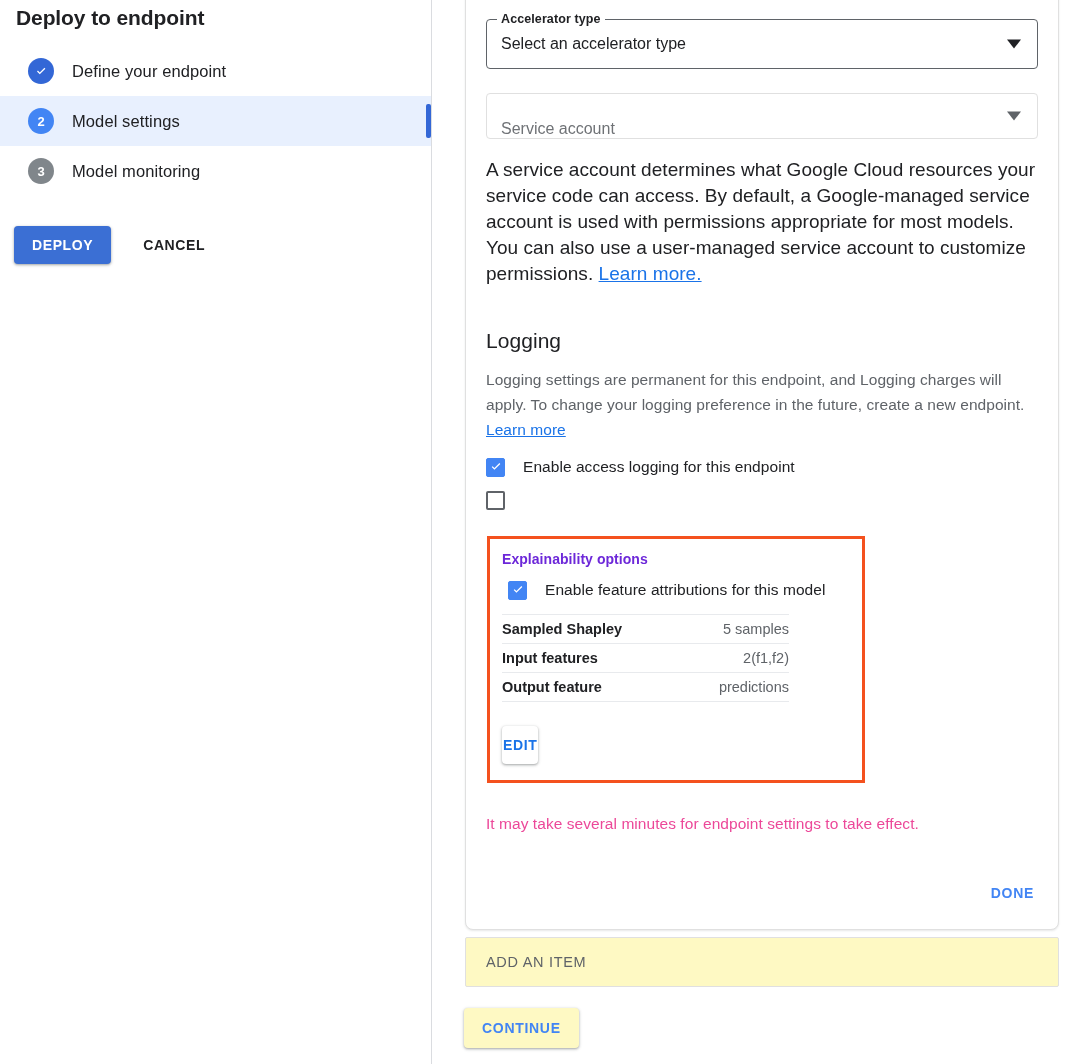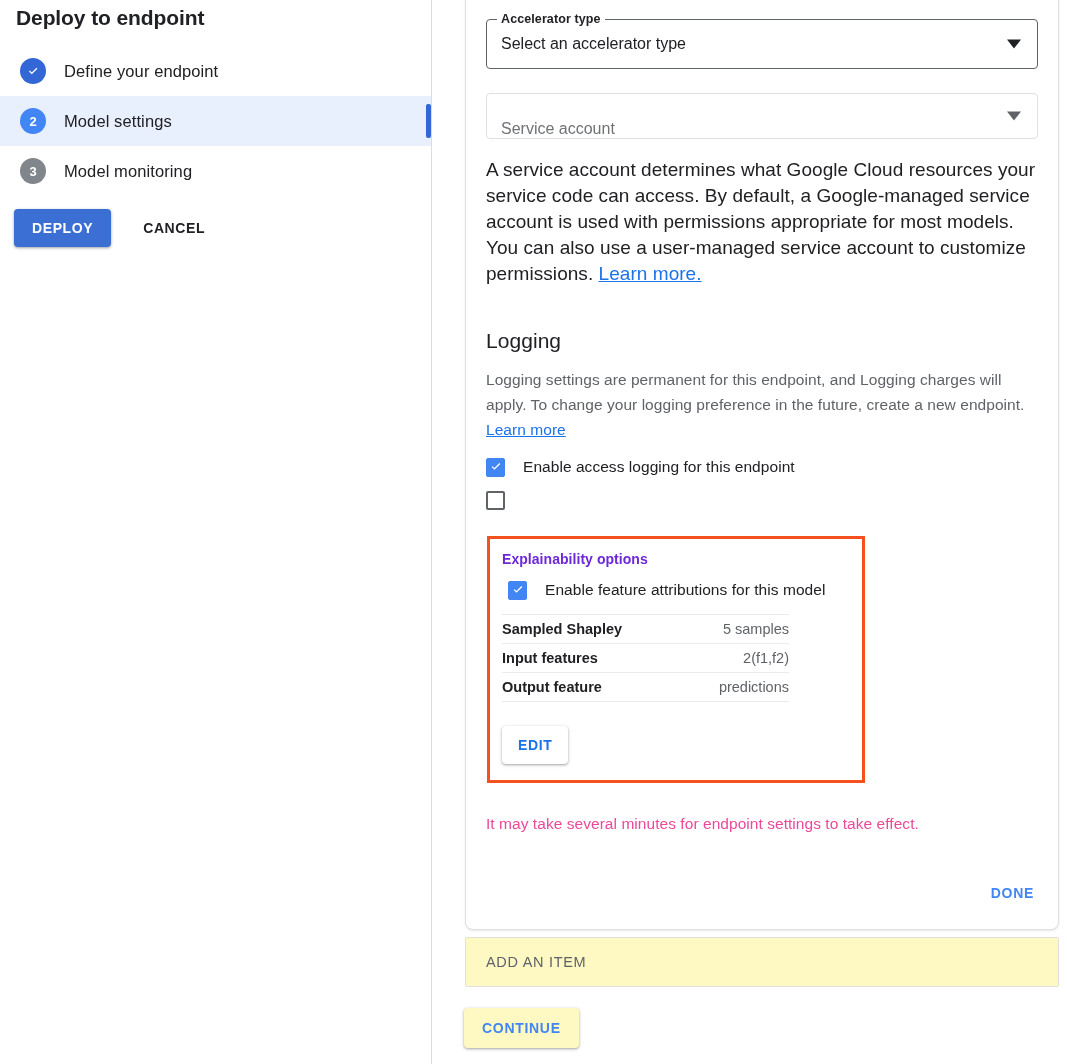--- a/index.html
+++ b/index.html
@@ -47,21 +47,21 @@
   #steps {
     position: absolute;
     top: 46px;
     left: 0;
     right: 0;
   }
   .step {
     height: 50px;
     display: flex;
     align-items: center;
-    padding-left: 20px;
+    padding-left: 28px;
     box-sizing: border-box;
     position: relative;
   }
   .step.active {
     background: #e8f0fe;
   }
   .step.active .active-bar {
     position: absolute;
     right: 0px;
     top: 8px;
@@ -87,21 +87,21 @@
   .step-badge.current { background: #4285f4; }
   .step-badge.todo { background: #80868b; }
   .step-badge svg { display: block; }
   .step-label {
     font-size: 16.5px;
     color: #202124;
     letter-spacing: 0.1px;
   }
   #wizard-actions {
     position: absolute;
-    top: 209px;
+    top: 226px;
     left: 14px;
     display: flex;
     align-items: flex-start;
   }
   #deploy-button {
     background: #3b6fd4;
     color: #ffffff;
     border: none;
     border-radius: 4px;
     font-family: inherit;
@@ -293,21 +293,21 @@
   #edit-button {
     margin-top: 24px;
     background: #ffffff;
     border: none;
     border-radius: 4px;
     color: #1a73e8;
     font-family: inherit;
     font-size: 14px;
     font-weight: bold;
     letter-spacing: 0.6px;
-    padding: 11px 16px;
+    padding: 11px 1px;
     cursor: pointer;
     box-shadow: 0 1px 2px rgba(60,64,67,.3), 0 1px 3px 1px rgba(60,64,67,.15);
   }
 
   #effect-note {
     margin-top: 32px;
     font-size: 15.5px;
     color: #ec4899;
     letter-spacing: 0.05px;
   }

